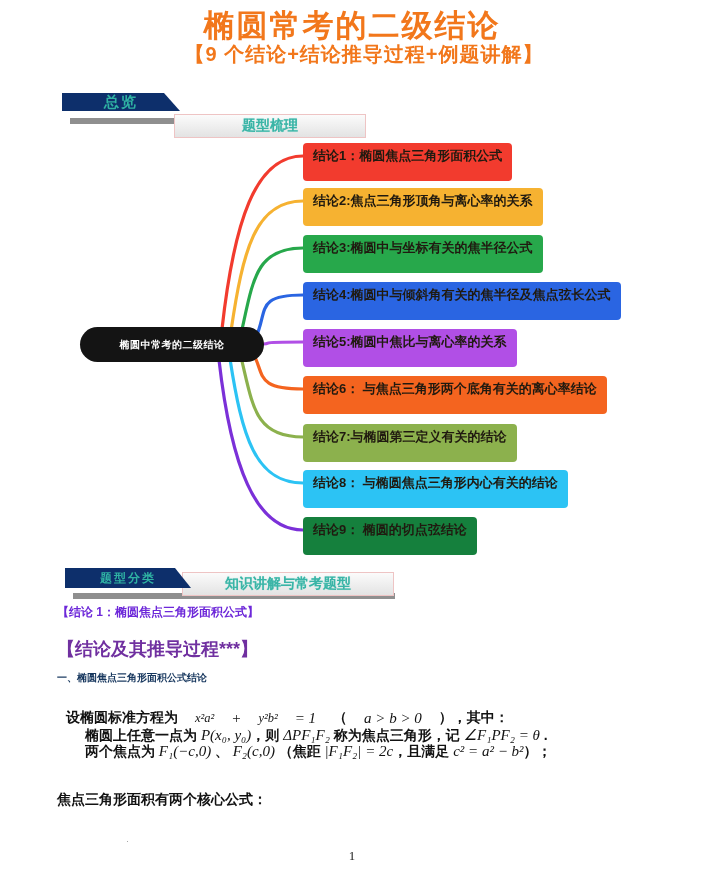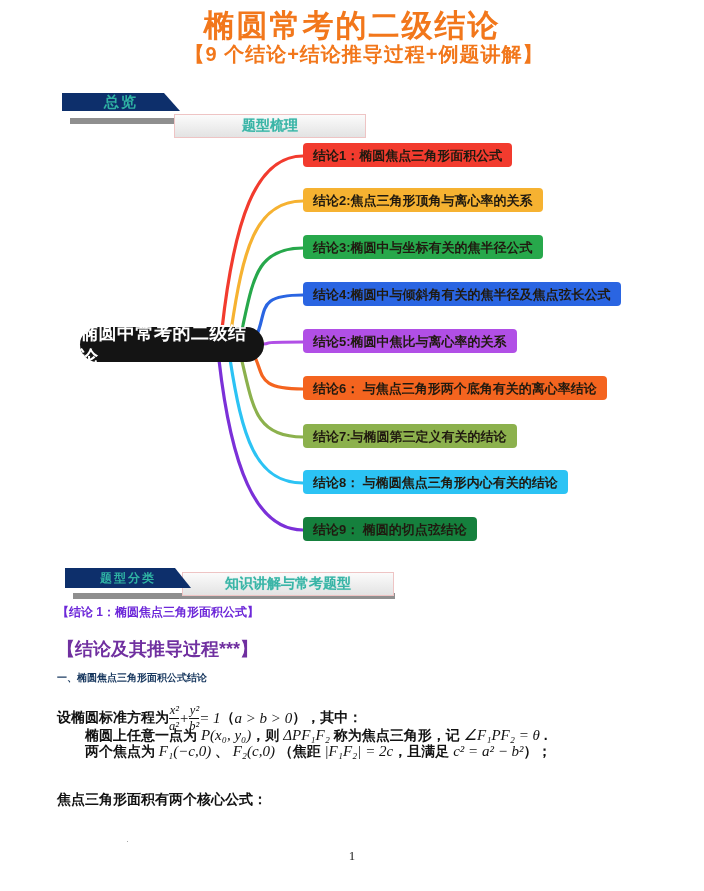--- a/index.html
+++ b/index.html
@@ -19,35 +19,35 @@
     border:1px solid #eec4c4;display:flex;align-items:center;justify-content:center;
     font-weight:800;color:#3ab4a6;text-shadow:0 0 1px #9adfd6;}
   .banner .navytab{position:absolute;background:#0d2f6b;
     clip-path:polygon(0 0,calc(100% - 16px) 0,100% 100%,0 100%);
     display:flex;align-items:center;justify-content:center;
     font-weight:800;color:#2fb2a3;letter-spacing:2px;}
 
   
   #mm-svg{position:absolute;left:0;top:0;width:704px;height:891px;pointer-events:none;}
   .root-node{position:absolute;left:80px;top:327px;width:184px;height:35px;
-    background:#141414;border-radius:18px;color:#ffffff;font-size:18px;font-weight:800;
+    background:#141414;border-radius:18px;color:#ffffff;font-size:10px;font-weight:800;
     display:flex;align-items:center;justify-content:center;letter-spacing:0.5px;}
-  .mm-box{position:absolute;left:303px;height:24px;line-height:26px;border-radius:4px;
+  .mm-box{position:absolute;left:303px;height:38px;line-height:26px;border-radius:4px;
     padding:0 10px;font-size:13px;font-weight:800;color:#201a10;white-space:nowrap;}
 
   
   .h-blue{position:absolute;left:57px;top:604px;font-size:12px;font-weight:900;color:#6d28d9;}
   .h-purple{position:absolute;left:57px;top:637px;font-size:18px;font-weight:900;color:#7030a0;}
   .h-navy{position:absolute;left:57px;top:671px;font-size:10px;font-weight:900;color:#17375e;}
 
   
   .cn{font-weight:800;color:#121212;font-size:14px;}
   .m{font-family:"Liberation Serif",serif;font-style:italic;font-size:15px;color:#121212;}
-  .p1{position:absolute;left:57px;top:697px;height:42px;display:flex;align-items:center;gap:0;}
-  .frac{display:inline-flex;flex-direction:column;align-items:flex-end;line-height:1;
+  .p1{position:absolute;left:66px;top:697px;height:42px;display:flex;align-items:center;gap:17px;}
+  .frac{display:inline-flex;align-items:flex-end;line-height:1;
     font-family:"Liberation Serif",serif;font-style:italic;font-size:12.5px;color:#121212;}
   .frac .bar{width:100%;height:1px;background:#121212;margin:1.5px 0;}
   .bline{position:absolute;left:57px;white-space:nowrap;}
   .bline.ind{left:85px;}
 
   .page-number{position:absolute;left:0;top:848px;width:704px;text-align:center;
     font-family:"Liberation Serif",serif;font-size:13px;color:#222222;}
   .stray-mark{position:absolute;left:126px;top:836px;font-size:9px;color:#9a9a9a;}
 </style>
 </head>

